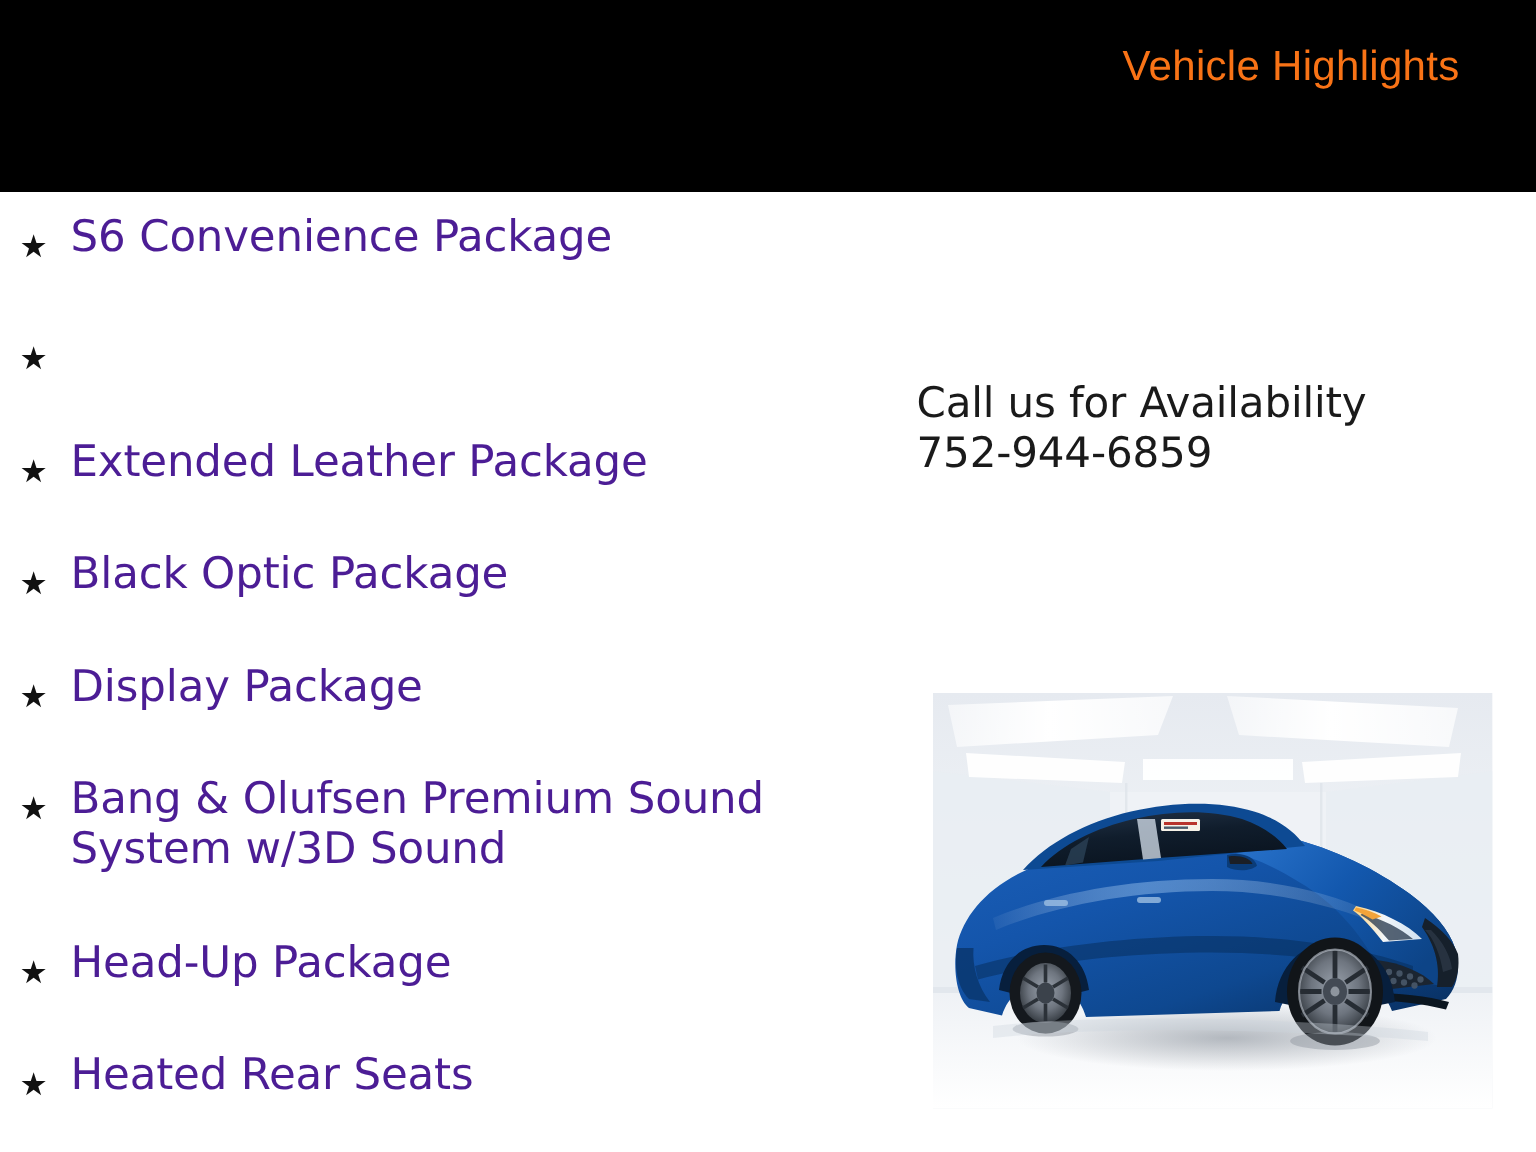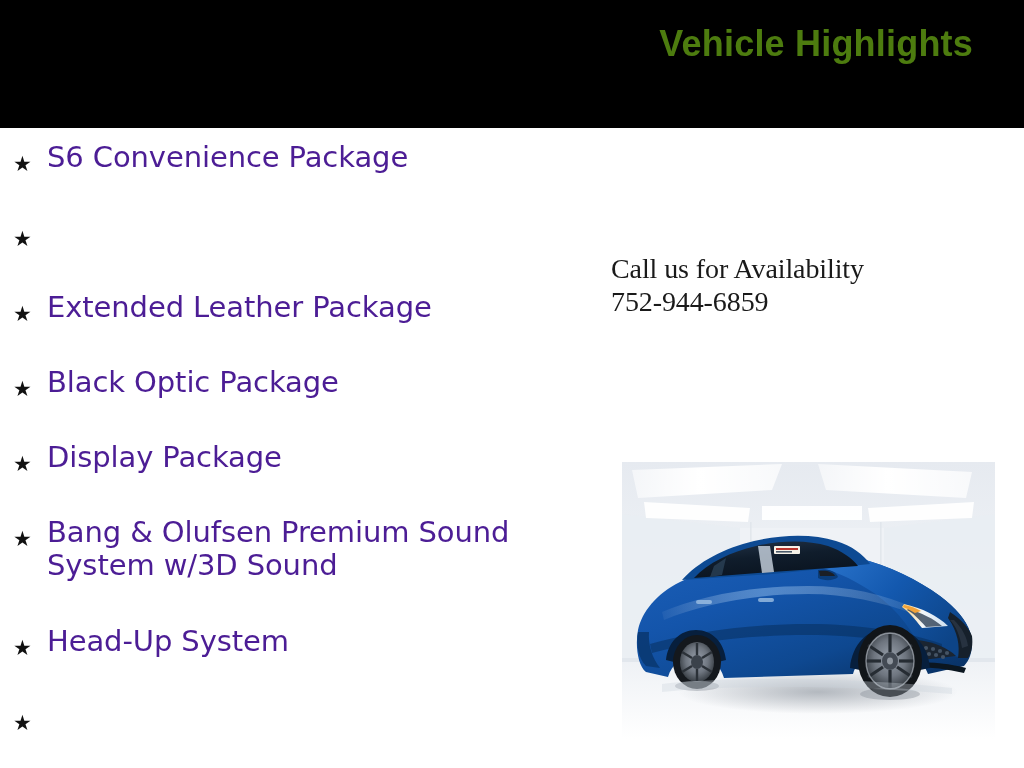--- a/index.html
+++ b/index.html
@@ -13,24 +13,24 @@
 
   
   #header {
     position:absolute; left:0; top:0; width:1024px; height:128px;
     background:#000000;
     box-sizing:border-box;
     padding-right:51px;
     display:flex; align-items:center; justify-content:flex-end;
   }
   #header-title {
-    color:#4d7c0f;
+    color:#f97316;
     font-family:"Liberation Sans", sans-serif;
-    font-size:36px;
-    font-weight:700;
+    font-size:28px;
+    font-weight:400;
     letter-spacing:0.2px;
     line-height:1;
     padding-bottom:40px;
     white-space:nowrap;
   }
 
   
   #highlights {
     position:absolute; left:0; top:128px; width:560px;
   }
@@ -66,21 +66,20 @@
     position:absolute;
     left:611px; top:252px;
     width:380px;
   }
   #availability div {
     font-size:28px;
     line-height:33px;
     color:#1a1a1a;
     letter-spacing:-0.1px;
     white-space:nowrap;
-    font-family:Liberation Serif, serif;
   }
 
   
   #vehicle-photo {
     position:absolute;
     left:622px; top:462px;
     width:373px; height:277px;
     overflow:hidden;
     background:#f4f6f8;
   }
@@ -120,25 +119,26 @@
   </div>
 
   <div class="hl-item two-line">
     <span class="hl-star">★</span>
     <span class="hl-label">Bang &amp; Olufsen Premium Sound
 System w/3D Sound</span>
   </div>
 
   <div class="hl-item">
     <span class="hl-star">★</span>
-    <span class="hl-label">Head-Up System</span>
-  </div>
-
-  <div class="hl-item">
-    <span class="hl-star">★</span>
+    <span class="hl-label">Head-Up Package</span>
+  </div>
+
+  <div class="hl-item">
+    <span class="hl-star">★</span>
+    <span class="hl-label">Heated Rear Seats</span>
   </div>
 
 </div>
 
 <div id="availability">
   <div>Call us for Availability</div>
   <div>752-944-6859</div>
 </div>
 
 <div id="vehicle-photo">

